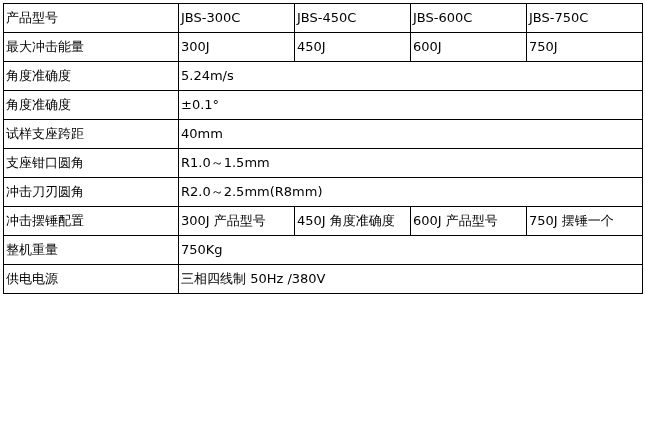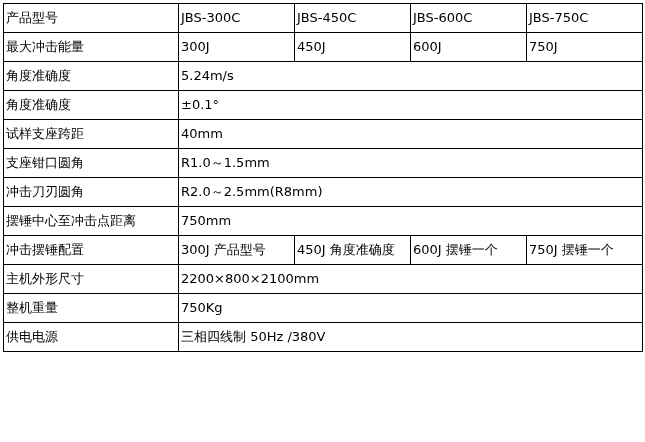--- a/index.html
+++ b/index.html
@@ -82,33 +82,25 @@
       </tr>
       <tr>
         <td class="label-cell">支座钳口圆角</td>
         <td class="value-cell" colspan="4">R1.0～1.5mm</td>
       </tr>
       <tr>
         <td class="label-cell">冲击刀刃圆角</td>
         <td class="value-cell" colspan="4">R2.0～2.5mm(R8mm)</td>
       </tr>
       <tr>
-        <td class="label-cell">摆锤中心至冲击点距离</td>
-        <td class="value-cell" colspan="4">750mm</td>
-      </tr>
-      <tr>
         <td class="label-cell">冲击摆锤配置</td>
         <td class="value-cell">300J 产品型号</td>
         <td class="value-cell">450J 角度准确度</td>
-        <td class="value-cell">600J 摆锤一个</td>
+        <td class="value-cell">600J 产品型号</td>
         <td class="value-cell">750J 摆锤一个</td>
-      </tr>
-      <tr>
-        <td class="label-cell">主机外形尺寸</td>
-        <td class="value-cell" colspan="4">2200×800×2100mm</td>
       </tr>
       <tr>
         <td class="label-cell">整机重量</td>
         <td class="value-cell" colspan="4">750Kg</td>
       </tr>
       <tr>
         <td class="label-cell">供电电源</td>
         <td class="value-cell" colspan="4">三相四线制 50Hz /380V</td>
       </tr>
     </tbody>

